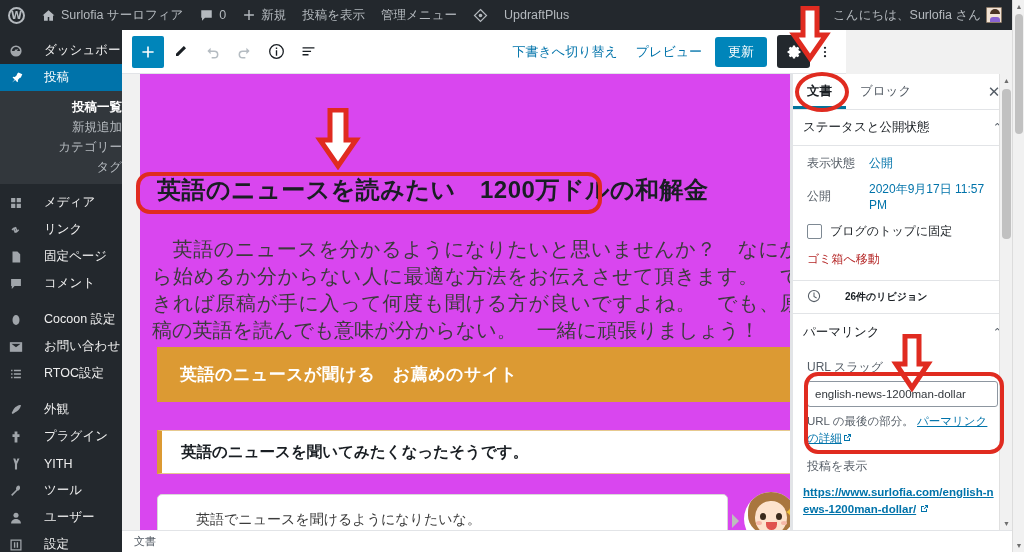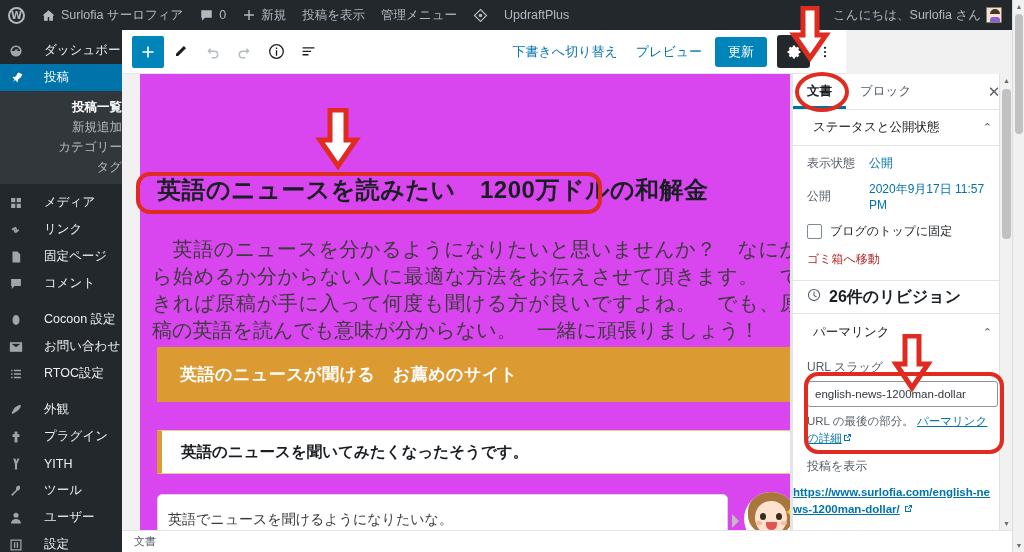--- a/index.html
+++ b/index.html
@@ -127,21 +127,21 @@
   .white-head{
     position:absolute; left:17px; top:356px; width:641px; height:44px;
     background:#fff; border:1px solid #e6c98f; border-left:5px solid #dc9a33;
     color:#191e23; font-size:15.5px; font-weight:bold;
     display:flex; align-items:center; padding-left:19px;
   }
   .balloon{
     position:absolute; left:17px; top:420px; width:571px; height:52px;
     background:#fff; border:1px solid #d8d8d8; border-radius:5px;
     font-size:14px; color:#3c3c3c;
-    display:flex; align-items:center; padding-left:10px;
+    display:flex; align-items:center; padding-left:38px;
   }
   .balloon-tail{
     position:absolute; left:592px; top:440px;
     border:7px solid transparent; border-left-color:#bdbdbd;
   }
   .avatar-big{
     position:absolute; left:604px; top:418px; width:54px; height:54px;
     border-radius:50%; overflow:hidden; background:#fff;
   }
   .avatar-big .hair{
@@ -189,52 +189,52 @@
   .set-tab{
     padding:0 14px; display:flex; align-items:center; font-size:12.5px; color:#555d66;
   }
   .set-tab.active{ color:#191e23; font-weight:600; box-shadow: inset 0 -3px 0 #00739c; }
   .set-close{
     margin-left:auto; width:36px; display:flex;align-items:center;justify-content:center;
     font-size:15px; color:#555d66;
   }
   .panel-hdr{
     height:36px; display:flex;align-items:center;
-    padding:0 20px; font-size:12.5px; color:#191e23;
+    padding:0 10px; font-size:12.5px; color:#191e23;
     border-bottom:1px solid #e2e4e7;
   }
   .panel-hdr .chev{ margin-left:auto; color:#555d66; font-size:11px; }
   .row{
     display:flex; align-items:center; padding:9px 14px 0 14px; font-size:12px;
   }
   .row .k{ color:#555d66; width:62px; flex:none; }
   .row .v{ color:#0073aa; }
   .cb-row{ display:flex; align-items:center; gap:8px; padding:11px 14px 0 14px; }
   .cb{ width:15px;height:15px;border:1px solid #7e8993; border-radius:2px; background:#fff; flex:none;}
   .cb-lbl{ font-size:12px; color:#191e23; }
   .trash{ padding:11px 14px 12px 14px; color:#b52727; font-size:12px; }
   .rev-row{
-    display:flex; align-items:center; gap:8px; height:34px; padding:0 14px;
+    display:flex; align-items:center; gap:24px; height:34px; padding:0 14px;
     border-top:1px solid #e2e4e7; border-bottom:1px solid #e2e4e7;
-    font-size:16px; color:#191e23; font-weight:600;
+    font-size:10px; color:#191e23; font-weight:600;
   }
   .rev-row svg{ fill:#555d66; flex:none; }
   .slug-lbl{ padding:9px 14px 0 14px; font-size:12px; color:#555d66; }
   .slug-input{
     margin:5px 14px 0 14px; height:26px; border:1px solid #8d96a0; border-radius:3px;
     display:flex; align-items:center; padding:0 7px;
     font-size:11.5px; color:#32373c; background:#fff;
   }
   .slug-help{
     padding:6px 14px 0 14px; font-size:11.5px; color:#555d66; line-height:17px;
   }
   .slug-help a{ color:#0073aa; text-decoration:underline; }
   .view-lbl{ padding:11px 14px 0 14px; font-size:12px; color:#555d66; }
   .perma-url{
-    padding:9px 14px 0 0; font-size:11.5px; line-height:17px;
+    padding:9px 14px 0 10px; font-size:11.5px; line-height:17px;
     color:#0073aa; font-weight:bold; word-break:break-all;
   }
   .perma-url a{ color:#0073aa; text-decoration:underline; }
   .ext{ display:inline-block; }
   .ext svg{ fill:#0073aa; vertical-align:-1px; }
 
   
   .vscroll{
     position:absolute; right:0; top:0; width:13px; height:100%;
     background:#f1f1f1; border-left:1px solid #e0e0e0;

